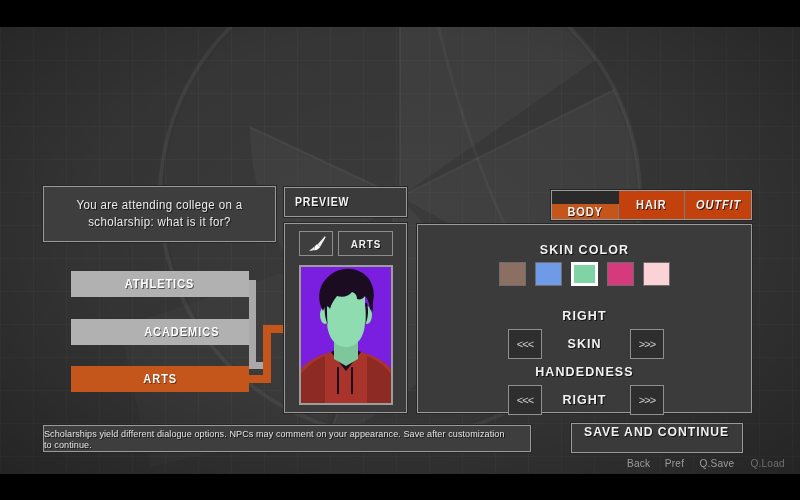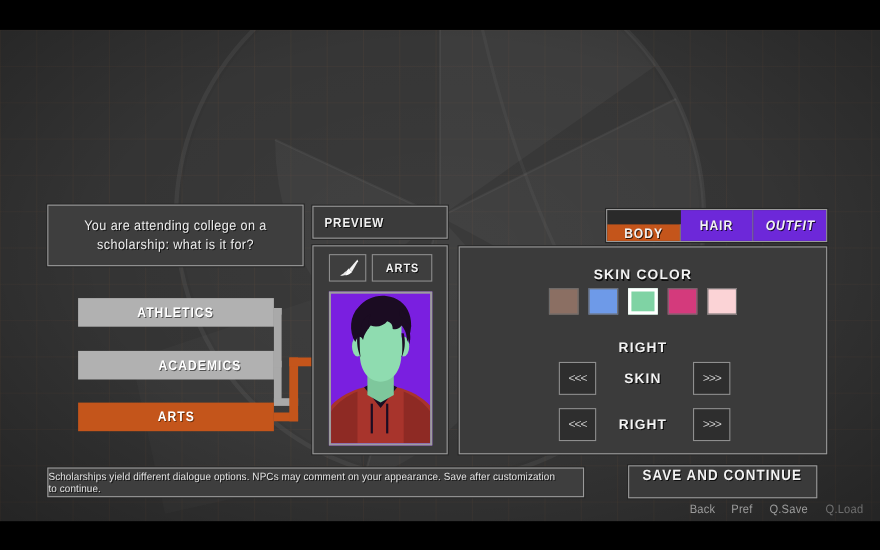--- a/index.html
+++ b/index.html
@@ -147,21 +147,21 @@
     position: absolute; left: 551px; top: 163px;
     width: 201px; height: 30px;
     display: flex;
     border: 1px solid #9a9a9a;
     box-shadow: 0 0 0 1px #262626;
     background: #2a2a2a;
   }
   .tab {
     flex: 1;
     display: flex; align-items: center; justify-content: center;
-    background: #6d28d9;
+    background: #c2410c;
     border-right: 1px solid #7b7b7b;
     cursor: pointer;
   }
   .tab:last-child { border-right: none; font-style: italic; }
   .tab.active { background: #c4551b; margin-top: 13px; }
   .tab .txt {
     font-size: 12.5px; font-weight: 700; letter-spacing: 1px;
     transform: scaleX(.88); transform-origin: center;
   }
 
@@ -382,20 +382,21 @@
             <span class="txt">&lt;&lt;&lt;</span>
           </div>
           <div class="row-value lbl">SKIN</div>
           <div class="arrow-btn arrow-right">
             <span class="txt">&gt;&gt;&gt;</span>
           </div>
         </div>
       </div>
 
       <div class="row-group" id="hand-group">
+        <div class="row-title lbl">HANDEDNESS</div>
         <div class="row-controls">
           <div class="arrow-btn arrow-left">
             <span class="txt">&lt;&lt;&lt;</span>
           </div>
           <div class="row-value lbl">RIGHT</div>
           <div class="arrow-btn arrow-right">
             <span class="txt">&gt;&gt;&gt;</span>
           </div>
         </div>
       </div>

